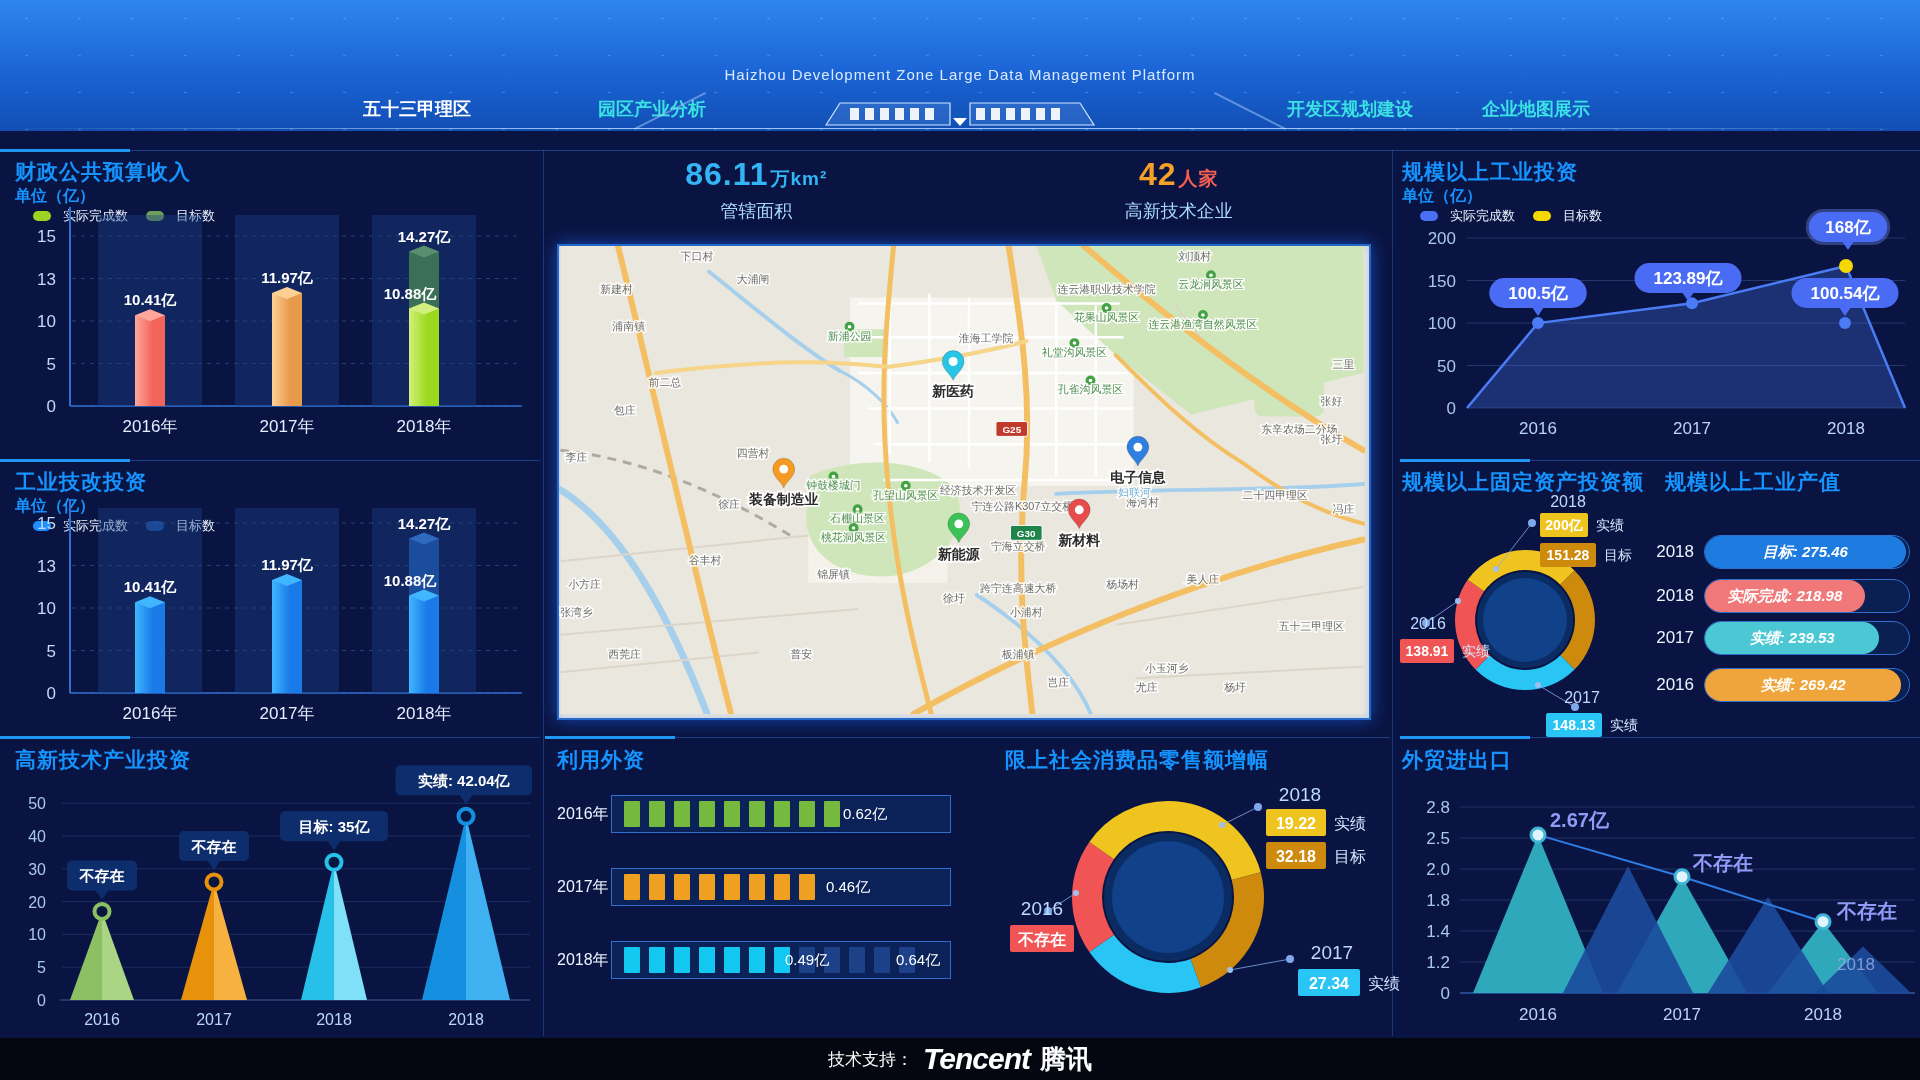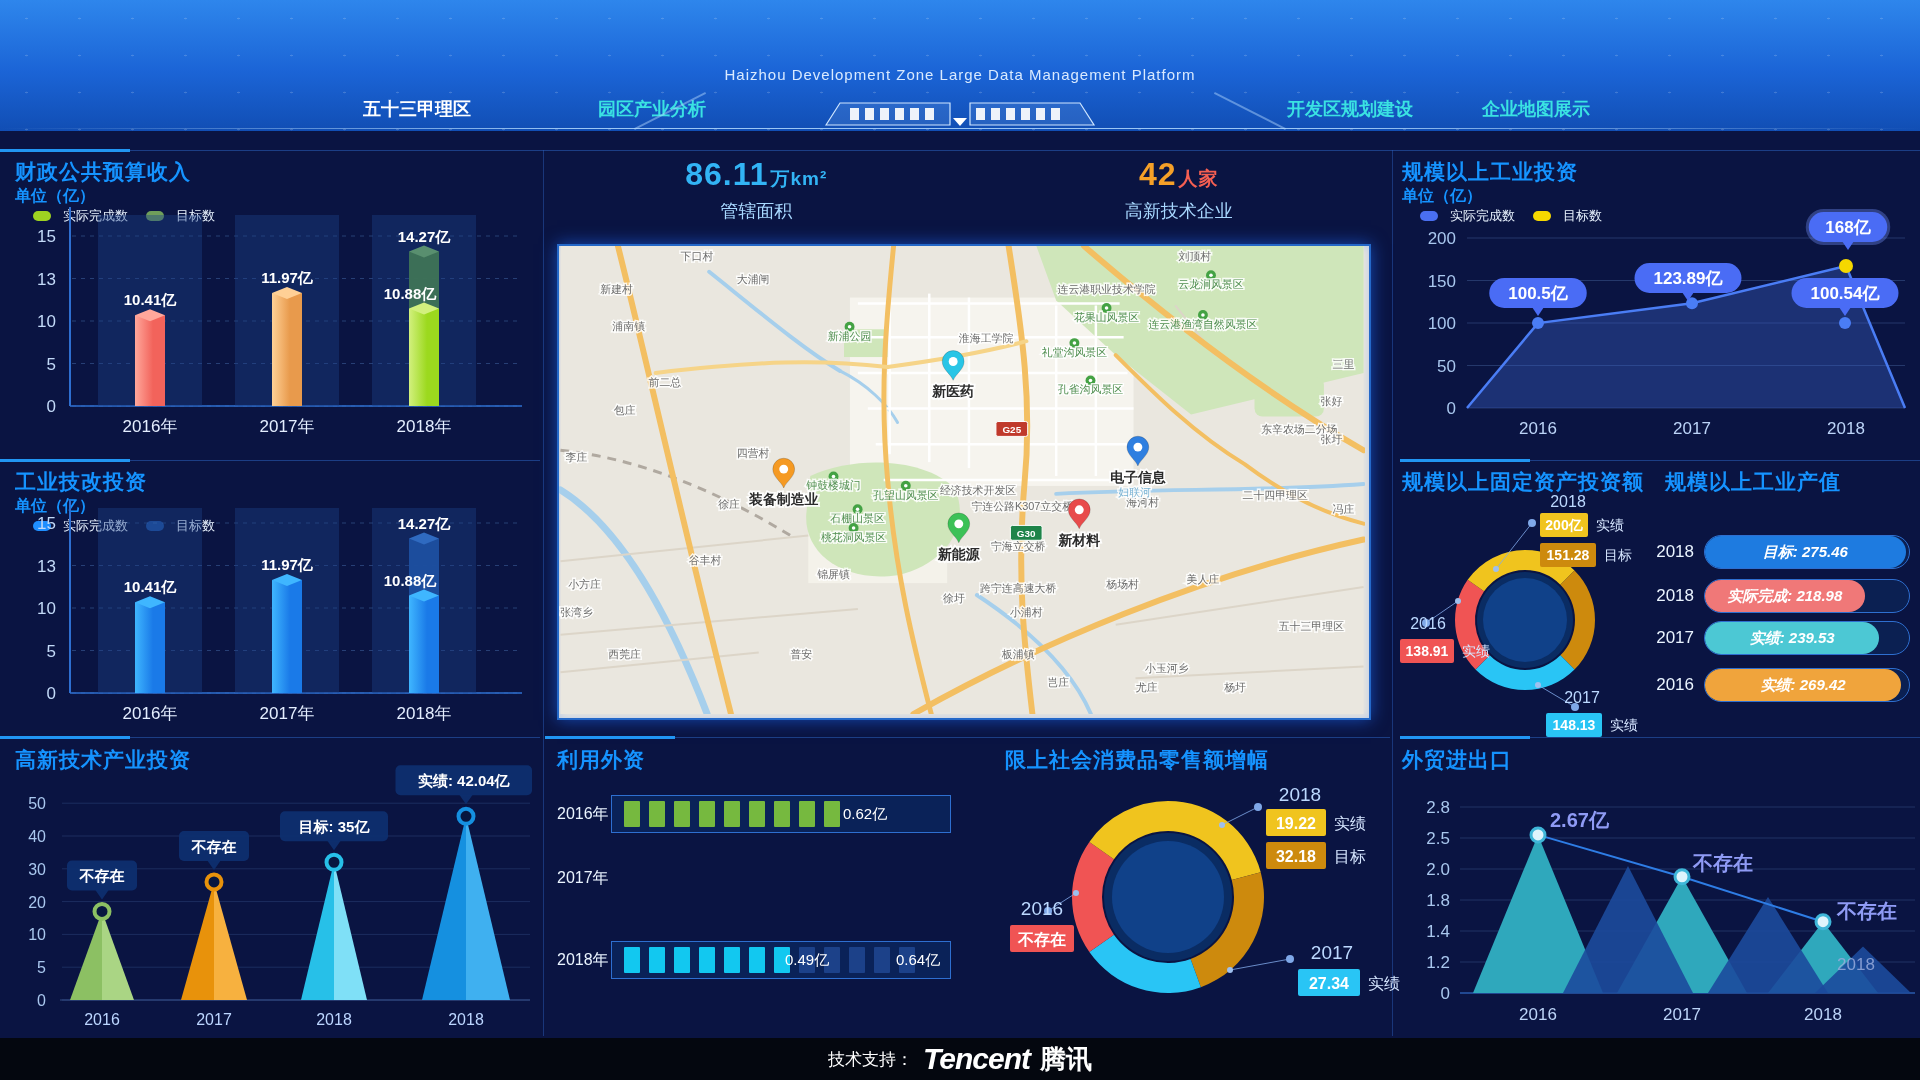--- a/index.html
+++ b/index.html
@@ -636,20 +636,31 @@
         <span class="fc-seg" style="left:112px;background:#76b93f"></span>
         <span class="fc-seg" style="left:137px;background:#76b93f"></span>
         <span class="fc-seg" style="left:162px;background:#76b93f"></span>
         <span class="fc-seg" style="left:187px;background:#76b93f"></span>
         <span class="fc-seg" style="left:212px;background:#76b93f"></span>
         <span class="fc-val" style="left:231px">0.62亿</span>
       </div>
     </div>
     <div class="fc-row" style="left: 557px; top: 868px;">
       <span class="fc-year">2017年</span>
+      <div class="fc-bar">
+        <span class="fc-seg" style="left:12px;background:#f0a020"></span>
+        <span class="fc-seg" style="left:37px;background:#f0a020"></span>
+        <span class="fc-seg" style="left:62px;background:#f0a020"></span>
+        <span class="fc-seg" style="left:87px;background:#f0a020"></span>
+        <span class="fc-seg" style="left:112px;background:#f0a020"></span>
+        <span class="fc-seg" style="left:137px;background:#f0a020"></span>
+        <span class="fc-seg" style="left:162px;background:#f0a020"></span>
+        <span class="fc-seg" style="left:187px;background:#f0a020"></span>
+        <span class="fc-val" style="left:214px">0.46亿</span>
+      </div>
     </div>
     <div class="fc-row" style="left: 557px; top: 941px;">
       <span class="fc-year">2018年</span>
       <div class="fc-bar">
         <span class="fc-seg" style="left:12px;background:#12c8f0"></span>
         <span class="fc-seg" style="left:37px;background:#12c8f0"></span>
         <span class="fc-seg" style="left:62px;background:#12c8f0"></span>
         <span class="fc-seg" style="left:87px;background:#12c8f0"></span>
         <span class="fc-seg" style="left:112px;background:#12c8f0"></span>
         <span class="fc-seg" style="left:137px;background:#12c8f0"></span>

